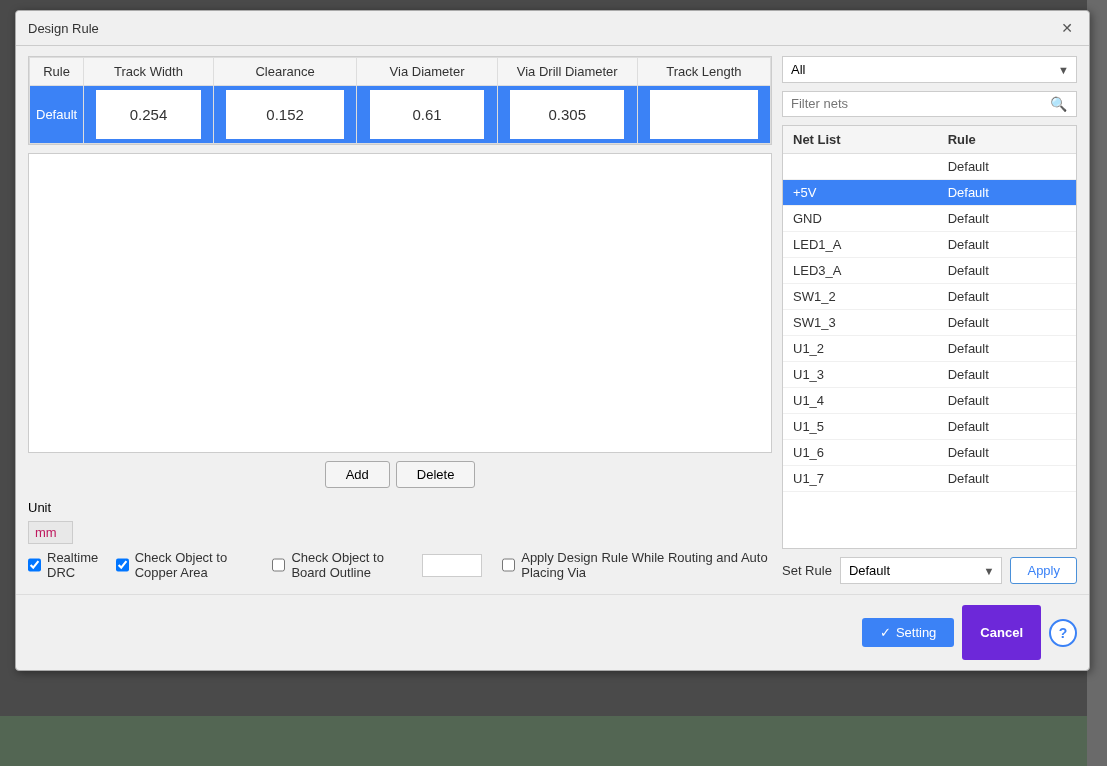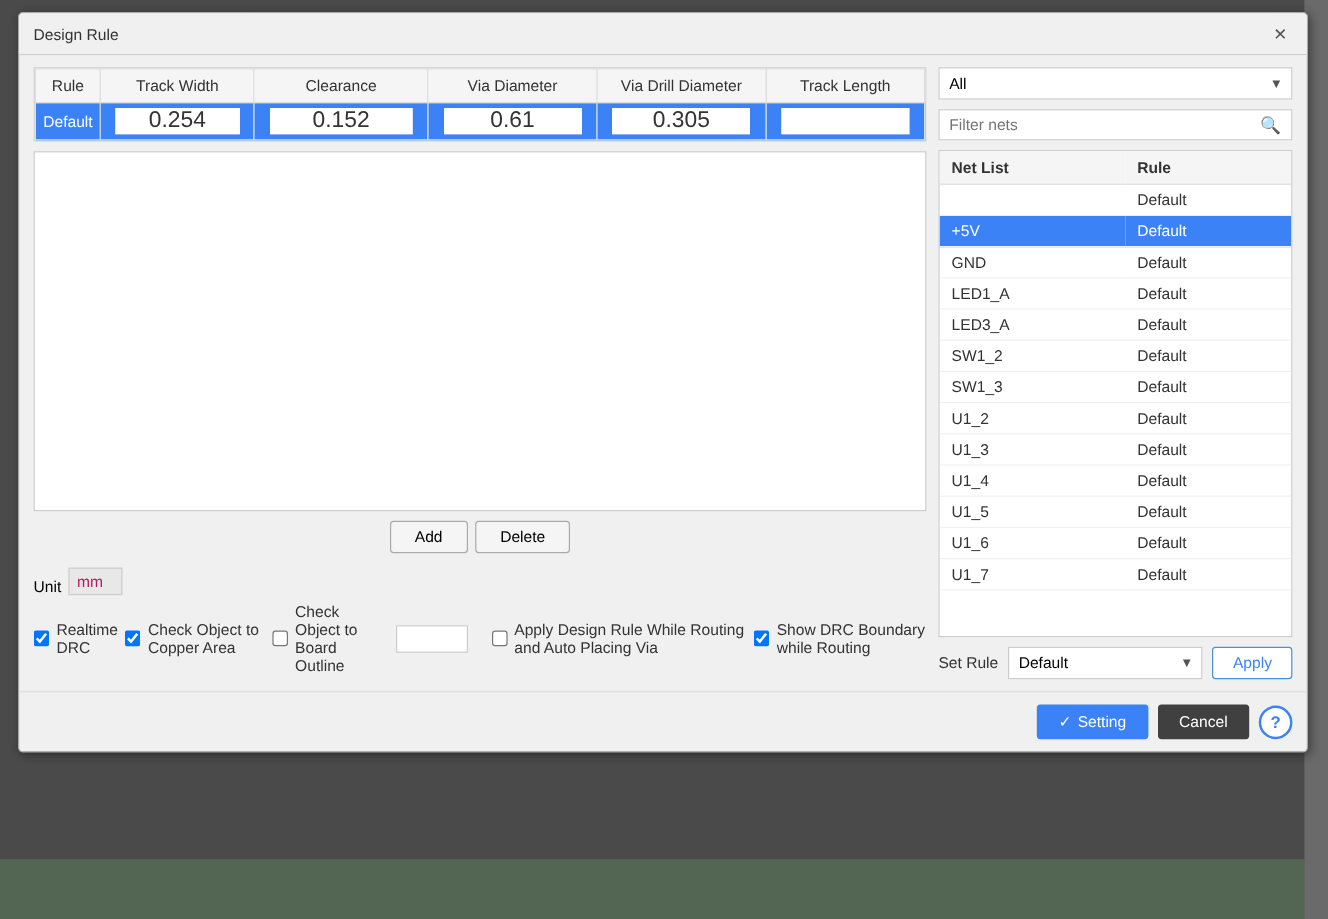--- a/index.html
+++ b/index.html
@@ -107,25 +107,25 @@
     
     .rule-name-cell {
       background: #3b82f6;
       color: white;
       font-weight: normal;
       padding: 6px 8px;
     }
     
     .field-input {
       border: 1px solid #ccc;
-      padding: 0 6px;
+      padding: 16px 6px;
       width: 90%;
       text-align: center;
       background: white;
-      font-size: 19px;
+      font-size: 15px;
     }
     
     
     .empty-area {
       flex: 1;
       background: white;
       border: 1px solid #ccc;
       min-height: 300px;
     }
     
@@ -148,22 +148,23 @@
     
     .bottom-controls {
       display: flex;
       flex-direction: column;
       gap: 6px;
       padding: 4px 0;
     }
     
     .unit-row {
       display: flex;
-      align-items: flex-end;
+      align-items: flex-start;
       gap: 6px;
+      flex-direction: column;
     }
     
     .unit-input {
       width: 45px;
       border: 1px solid #ccc;
       padding: 3px 6px;
       background: #e8e8e8;
       font-size: 13px;
       color: #be185d;
     }
@@ -359,27 +360,28 @@
       background: #3b82f6;
       color: white;
       border: none;
       border-radius: 3px;
       cursor: pointer;
       font-size: 13px;
       display: flex; align-items: center; gap: 5px;
     }
     
     .btn-cancel {
-      padding: 7px 18px;
-      background: #404040;
+      padding: 20px 18px;
+      background: #6d28d9;
       color: white;
       border: none;
       border-radius: 3px;
       cursor: pointer;
       font-size: 13px;
+      font-weight: bold;
     }
     
     .btn-help {
       width: 28px;
       height: 28px;
       border-radius: 50%;
       border: 2px solid #3b82f6;
       background: white;
       color: #3b82f6;
       cursor: pointer;
@@ -467,24 +469,20 @@
                 <span>Check Object to Board Outline</span>
                 <input class="outline-input" type="text" style="">
               </label>
             </div>
 
             <div class="checkbox-group">
               <label class="checkbox-item">
                 <input type="checkbox" style="">
                 <span>Apply Design Rule While Routing and Auto Placing Via</span>
               </label>
-              <label class="checkbox-item">
-                <input type="checkbox" checked="" style="">
-                <span>Show DRC Boundary while Routing</span>
-              </label>
             </div>
           </div>
         </div>
       </div>
 
       <div class="right-panel">
 
         <div class="dropdown-wrapper">
           <select class="net-dropdown">
             <option>All</option>

